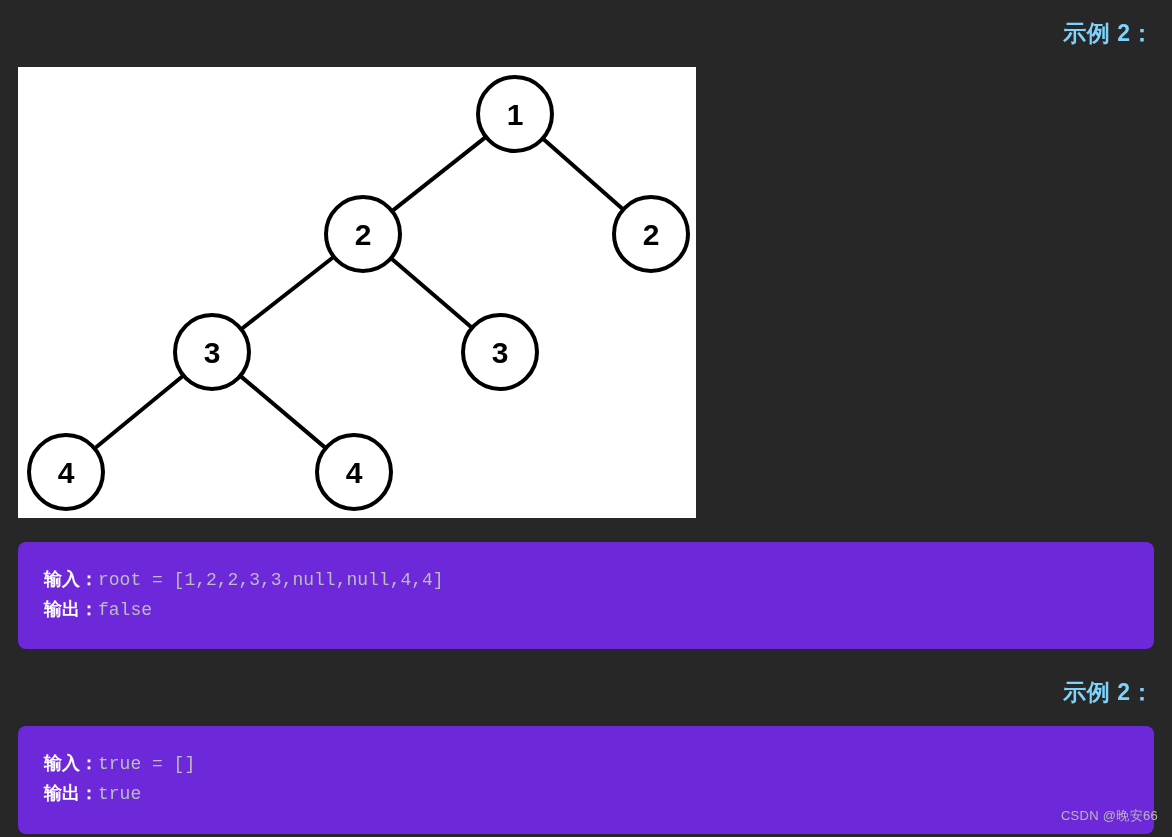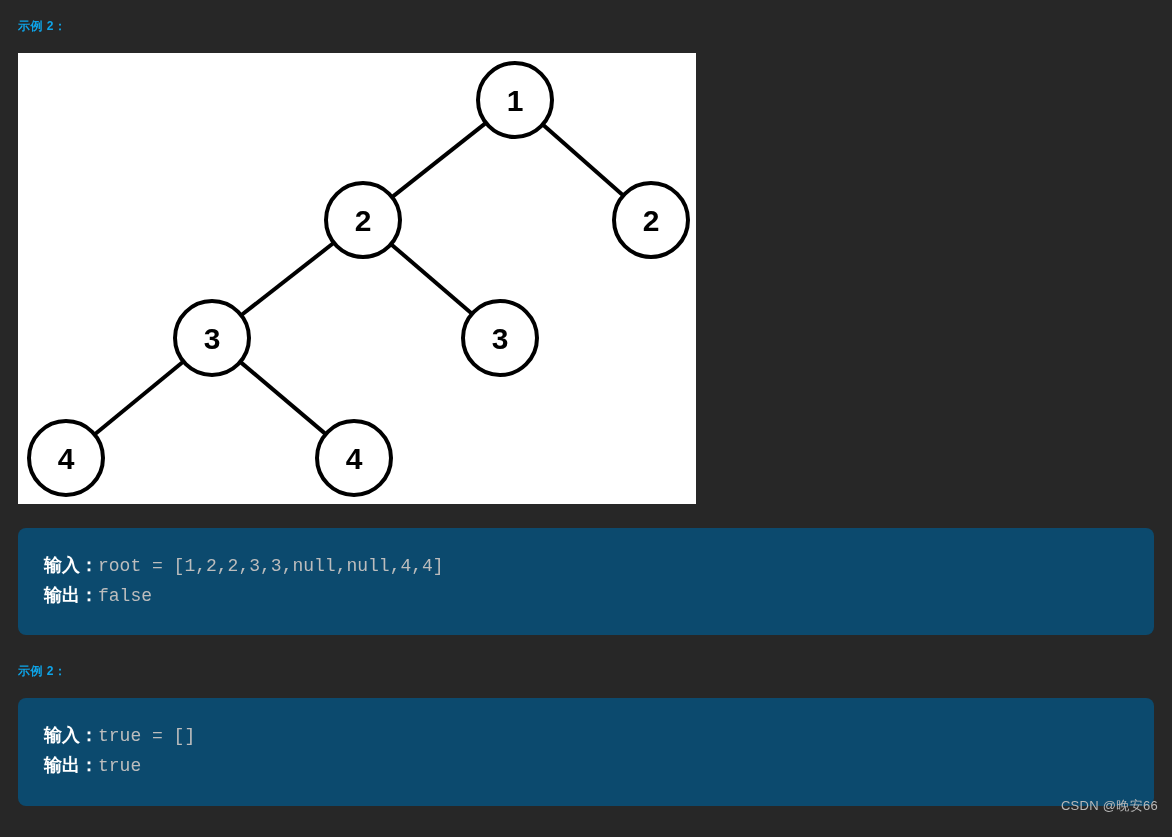--- a/index.html
+++ b/index.html
@@ -8,54 +8,55 @@
     color: #e8e8e8;
     font-family: -apple-system, "Helvetica Neue", Arial, "PingFang SC", "Microsoft YaHei", sans-serif;
     width: 1172px;
     height: 837px;
     overflow: hidden;
     padding: 18px;
     position: relative;
   }
   .section-title {
     font-weight: 700;
-    font-size: 12px;
-    color: #0ea5e9;
+    font-size: 23px;
+    color: #7dd3fc;
     margin-bottom: 18px;
     letter-spacing: 0.5px;
+    text-align: right;
   }
   .tree-image {
     background: #ffffff;
     width: 678px;
     height: 451px;
     position: relative;
     margin-bottom: 24px;
   }
   .tree-svg { width: 100%; height: 100%; }
   .example-block {
-    background: #0c4a6e;
+    background: #6d28d9;
     border-radius: 8px;
     padding: 24px 26px;
     font-family: "Consolas", "Menlo", "Courier New", monospace;
     font-size: 18px;
     line-height: 1.65;
     margin-bottom: 28px;
   }
   .example-block .label {
     font-weight: 700;
     color: #ffffff;
   }
   .example-block .value {
     color: #bdbdbd;
     font-weight: 400;
   }
   .watermark {
     position: absolute;
     right: 14px;
-    bottom: 22px;
+    bottom: 12px;
     font-size: 13px;
     color: #b9b9b9;
     font-family: Arial, "Microsoft YaHei", sans-serif;
     letter-spacing: 0.3px;
   }
 </style>
 </head>
 <body>
 
 <div class="section-title">示例 2：</div>

